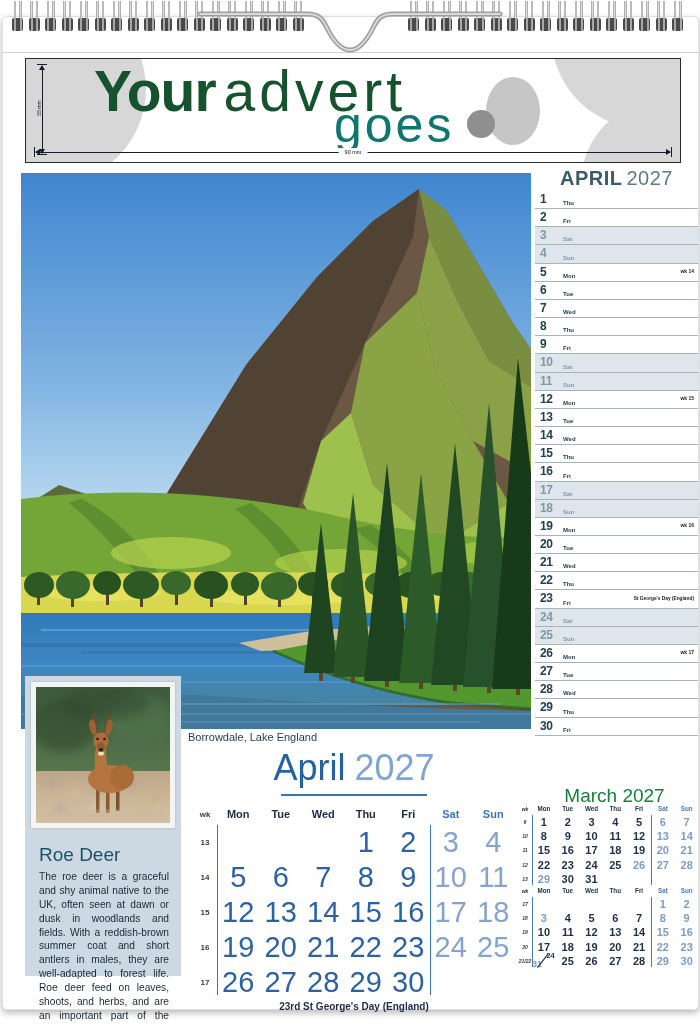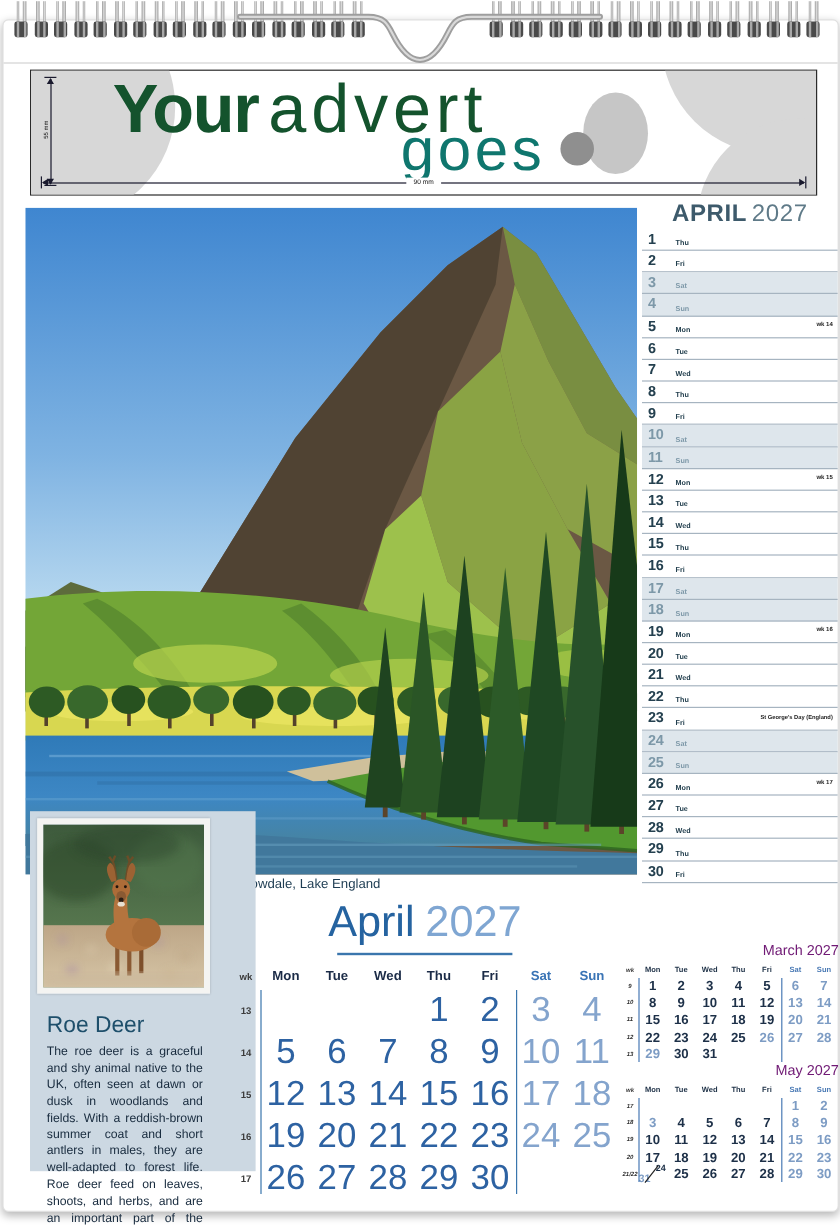--- a/index.html
+++ b/index.html
@@ -69,37 +69,37 @@
 
   
   .logo{position:absolute;left:538px;top:721px;width:158px;height:50px;}
   .logo svg{position:absolute;left:0;top:2px;}
   .logo-n{position:absolute;left:46px;top:-2px;font-family:"Liberation Serif",serif;font-size:24px;font-weight:700;color:#2e6fae;}
   .logo-b{position:absolute;left:60px;top:20px;font-size:21px;font-weight:400;letter-spacing:1px;color:#79b443;}
 
   
   .mini{position:absolute;left:515px;width:181px;}
   .m1{top:768px;} .m2{top:868px;}
-  .mini-title{text-align:right;padding-left:12px;height:18px;font-size:12px;color:#701a75;}
+  .mini-title{text-align:center;padding-left:12px;height:18px;font-size:19px;color:#15803d;}
   .mini-table{position:relative;}
   .mini-row{display:flex;height:14.2px;align-items:center;}
   .mini-head{height:12px;}
   .mini-wk{width:14px;text-align:center;font-size:5px;font-style:italic;font-weight:700;color:#333;flex:none;}
   .mini-cell{width:23.8px;text-align:center;font-size:11px;font-weight:700;color:#1d3048;position:relative;flex:none;height:100%;line-height:14.2px;}
   .mini-head .mini-cell{font-size:6.3px;line-height:12px;color:#1c2f45;}
   .mini-head .we-h{color:#4a7ab5;}
   .mini-cell.lt{color:#7d9cc4;}
   .mini-vline{position:absolute;width:1px;background:#4a7ab5;top:12px;bottom:1px;}
   .sp-top{position:absolute;top:-3px;right:1px;font-size:7.5px;line-height:10px;color:#1d3048;}
   .sp-bot{position:absolute;bottom:-1px;left:0;font-size:9px;line-height:10px;}
   .sp-bot.lt{color:#7d9cc4;}
   .sp-line{position:absolute;left:2px;top:6.5px;width:18px;height:1px;background:#222;transform:rotate(-52deg);}
 
   
-  .deer-panel{position:absolute;left:22px;top:659px;width:156px;height:300px;background:#ccd8e2;padding-left:32px;}
+  .deer-panel{position:absolute;left:22px;top:659px;width:156px;height:300px;background:#ccd8e2;}
   .deer-photo{position:absolute;left:6px;top:6px;width:134px;height:136px;border:5px solid #f4f4f2;box-shadow:0 0 2px rgba(0,0,0,.2);}
   .deer-title{position:absolute;left:14px;top:168px;font-size:19px;color:#1e4f6b;}
   .deer-text{position:absolute;left:14px;top:194px;width:130px;font-size:10.2px;line-height:1.36;text-align:justify;color:#16293c;}
 
   
   .main-cal{position:absolute;left:190px;top:730px;width:322px;}
   .mc-title{text-align:center;font-size:36px;line-height:42px;white-space:nowrap;}
   .mc-month{color:#2563a0;}
   .mc-year{color:#7fa6d2;margin-left:9px;}
   .mc-rule{width:146px;height:2px;background:#3a76ad;margin:5px auto 7px;}
@@ -439,21 +439,20 @@
           <div class="mini-cell"></div>
           <div class="mini-cell"></div>
           <div class="mini-cell lt"></div>
           <div class="mini-cell lt"></div>
         </div>
         <div class="mini-vline" style="left: 14px;"></div>
         <div class="mini-vline" style="left: 133px;"></div>
       </div>
   </div>
   <div class="mini m2">
-    <div class="mini-title">May 2027</div>
     <div class="mini-table">
         <div class="mini-row mini-head">
           <div class="mini-wk">wk</div>
           <div class="mini-cell">Mon</div>
           <div class="mini-cell">Tue</div>
           <div class="mini-cell">Wed</div>
           <div class="mini-cell">Thu</div>
           <div class="mini-cell">Fri</div>
           <div class="mini-cell we-h">Sat</div>
           <div class="mini-cell we-h">Sun</div>
@@ -634,20 +633,21 @@
           <div class="mc-cell">27</div>
           <div class="mc-cell">28</div>
           <div class="mc-cell">29</div>
           <div class="mc-cell">30</div>
           <div class="mc-cell lt"></div>
           <div class="mc-cell lt"></div>
         </div>
         <div class="mc-vline" style="left: 24px;"></div>
         <div class="mc-vline" style="left: 236.5px;"></div>
       </div>
+    <div class="mc-foot">23rd St George's Day (England)</div>
   </div>
 </div>
 
 <div class="binding">
     <div class="loop" style="left: 12px;">
       <div class="prong"></div>
       <div class="prong p2"></div>
       <div class="clip"></div>
     </div>
     <div class="loop" style="left: 28.5px;">

